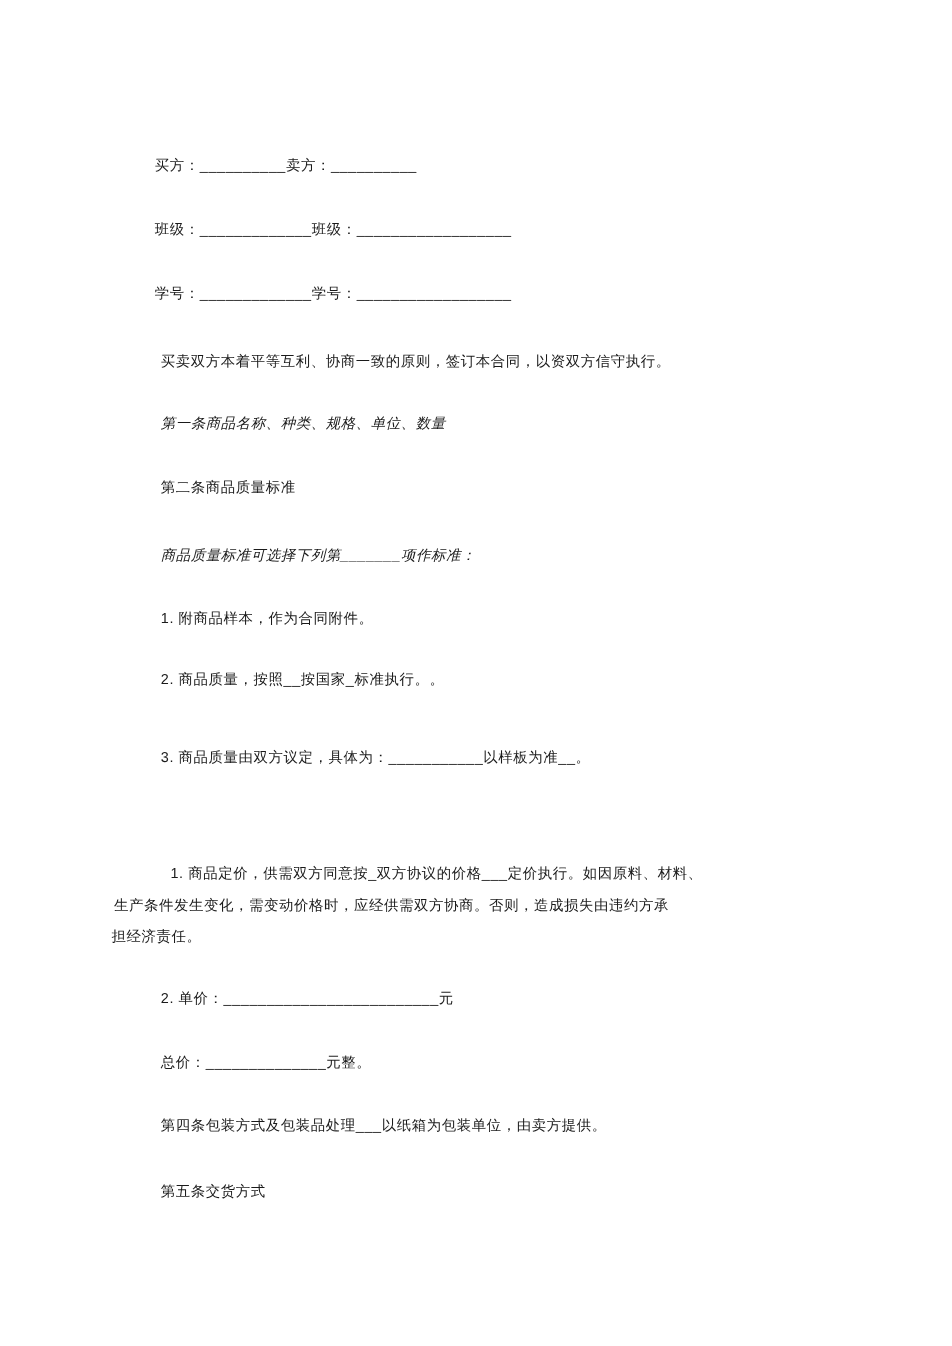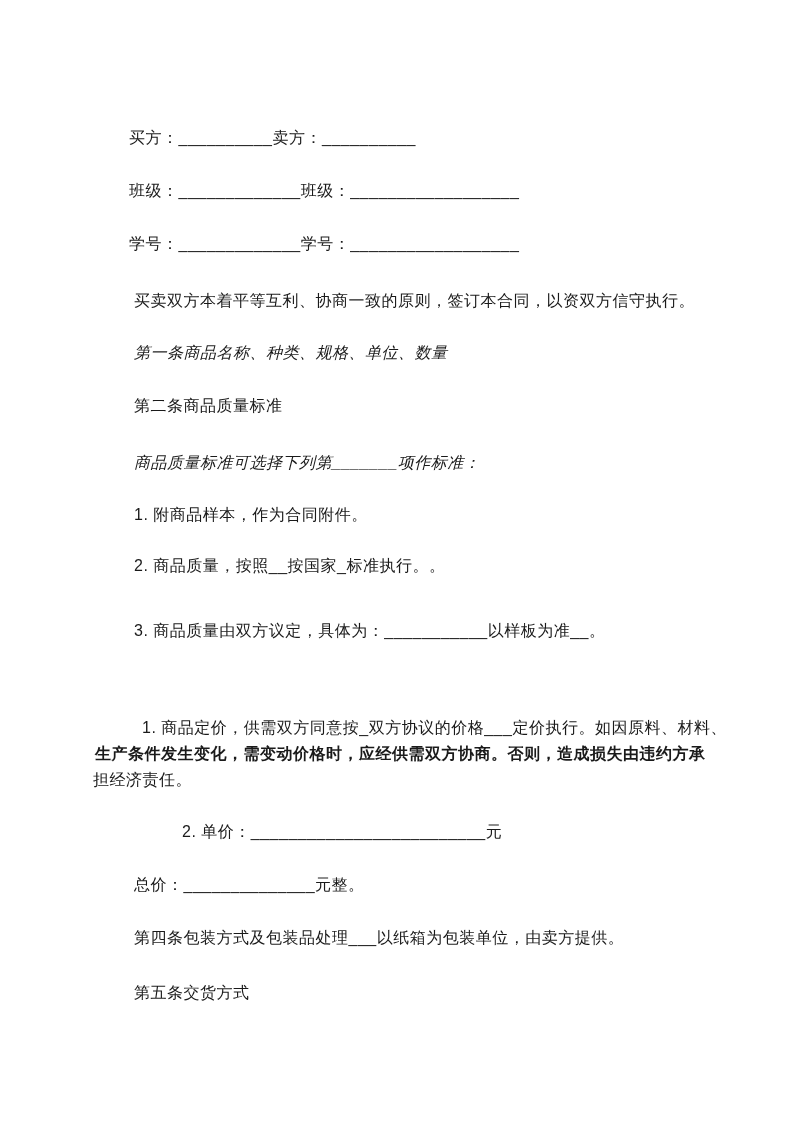--- a/index.html
+++ b/index.html
@@ -7,21 +7,21 @@
     padding: 0;
     background: #ffffff;
   }
   .page {
     position: relative;
     width: 793px;
     height: 1122px;
     background: #ffffff;
     overflow: hidden;
     font-family: "Liberation Sans", "DejaVu Sans", sans-serif;
-    font-size: 16px;
+    font-size: 12px;
     line-height: 26px;
     color: #1a1a1a;
   }
   .doc-line {
     position: absolute;
     white-space: pre;
     letter-spacing: 0.5px;
   }
 </style>
 </head>
@@ -32,19 +32,19 @@
   <div class="doc-line" style="top:178px;  left:129px;">班级：_____________班级：__________________</div>
   <div class="doc-line" style="top:231px;  left:129px;">学号：_____________学号：__________________</div>
   <div class="doc-line" style="top:288px;  left:134px;">买卖双方本着平等互利、协商一致的原则，签订本合同，以资双方信守执行。</div>
   <div class="doc-line" style="top:340px;  left:134px;font-style:italic;">第一条商品名称、种类、规格、单位、数量</div>
   <div class="doc-line" style="top:393px;  left:134px;">第二条商品质量标准</div>
   <div class="doc-line" style="top:450px;  left:134px;font-style:italic;">商品质量标准可选择下列第_______项作标准：</div>
   <div class="doc-line" style="top:502px;  left:134px;">1. 附商品样本，作为合同附件。</div>
   <div class="doc-line" style="top:553px;  left:134px;">2. 商品质量，按照__按国家_标准执行。。</div>
   <div class="doc-line" style="top:618px;  left:134px;">3. 商品质量由双方议定，具体为：___________以样板为准__。</div>
   <div class="doc-line" style="top:715px;  left:142px;">1. 商品定价，供需双方同意按_双方协议的价格___定价执行。如因原料、材料、</div>
-  <div class="doc-line" style="top:741px;  left:95px;font-weight:bold;">生产条件发生变化，需变动价格时，应经供需双方协商。否则，造成损失由违约方承</div>
+  <div class="doc-line" style="top:741px;  left:95px;">生产条件发生变化，需变动价格时，应经供需双方协商。否则，造成损失由违约方承</div>
   <div class="doc-line" style="top:767px;  left:93px;">担经济责任。</div>
-  <div class="doc-line" style="top:819px;  left:134px;margin-left:48px;">2. 单价：_________________________元</div>
+  <div class="doc-line" style="top:819px;  left:134px;">2. 单价：_________________________元</div>
   <div class="doc-line" style="top:872px;  left:134px;">总价：______________元整。</div>
   <div class="doc-line" style="top:925px;  left:134px;">第四条包装方式及包装品处理___以纸箱为包装单位，由卖方提供。</div>
   <div class="doc-line" style="top:980px;  left:134px;">第五条交货方式</div>
 </div>
 
 </body></html>

